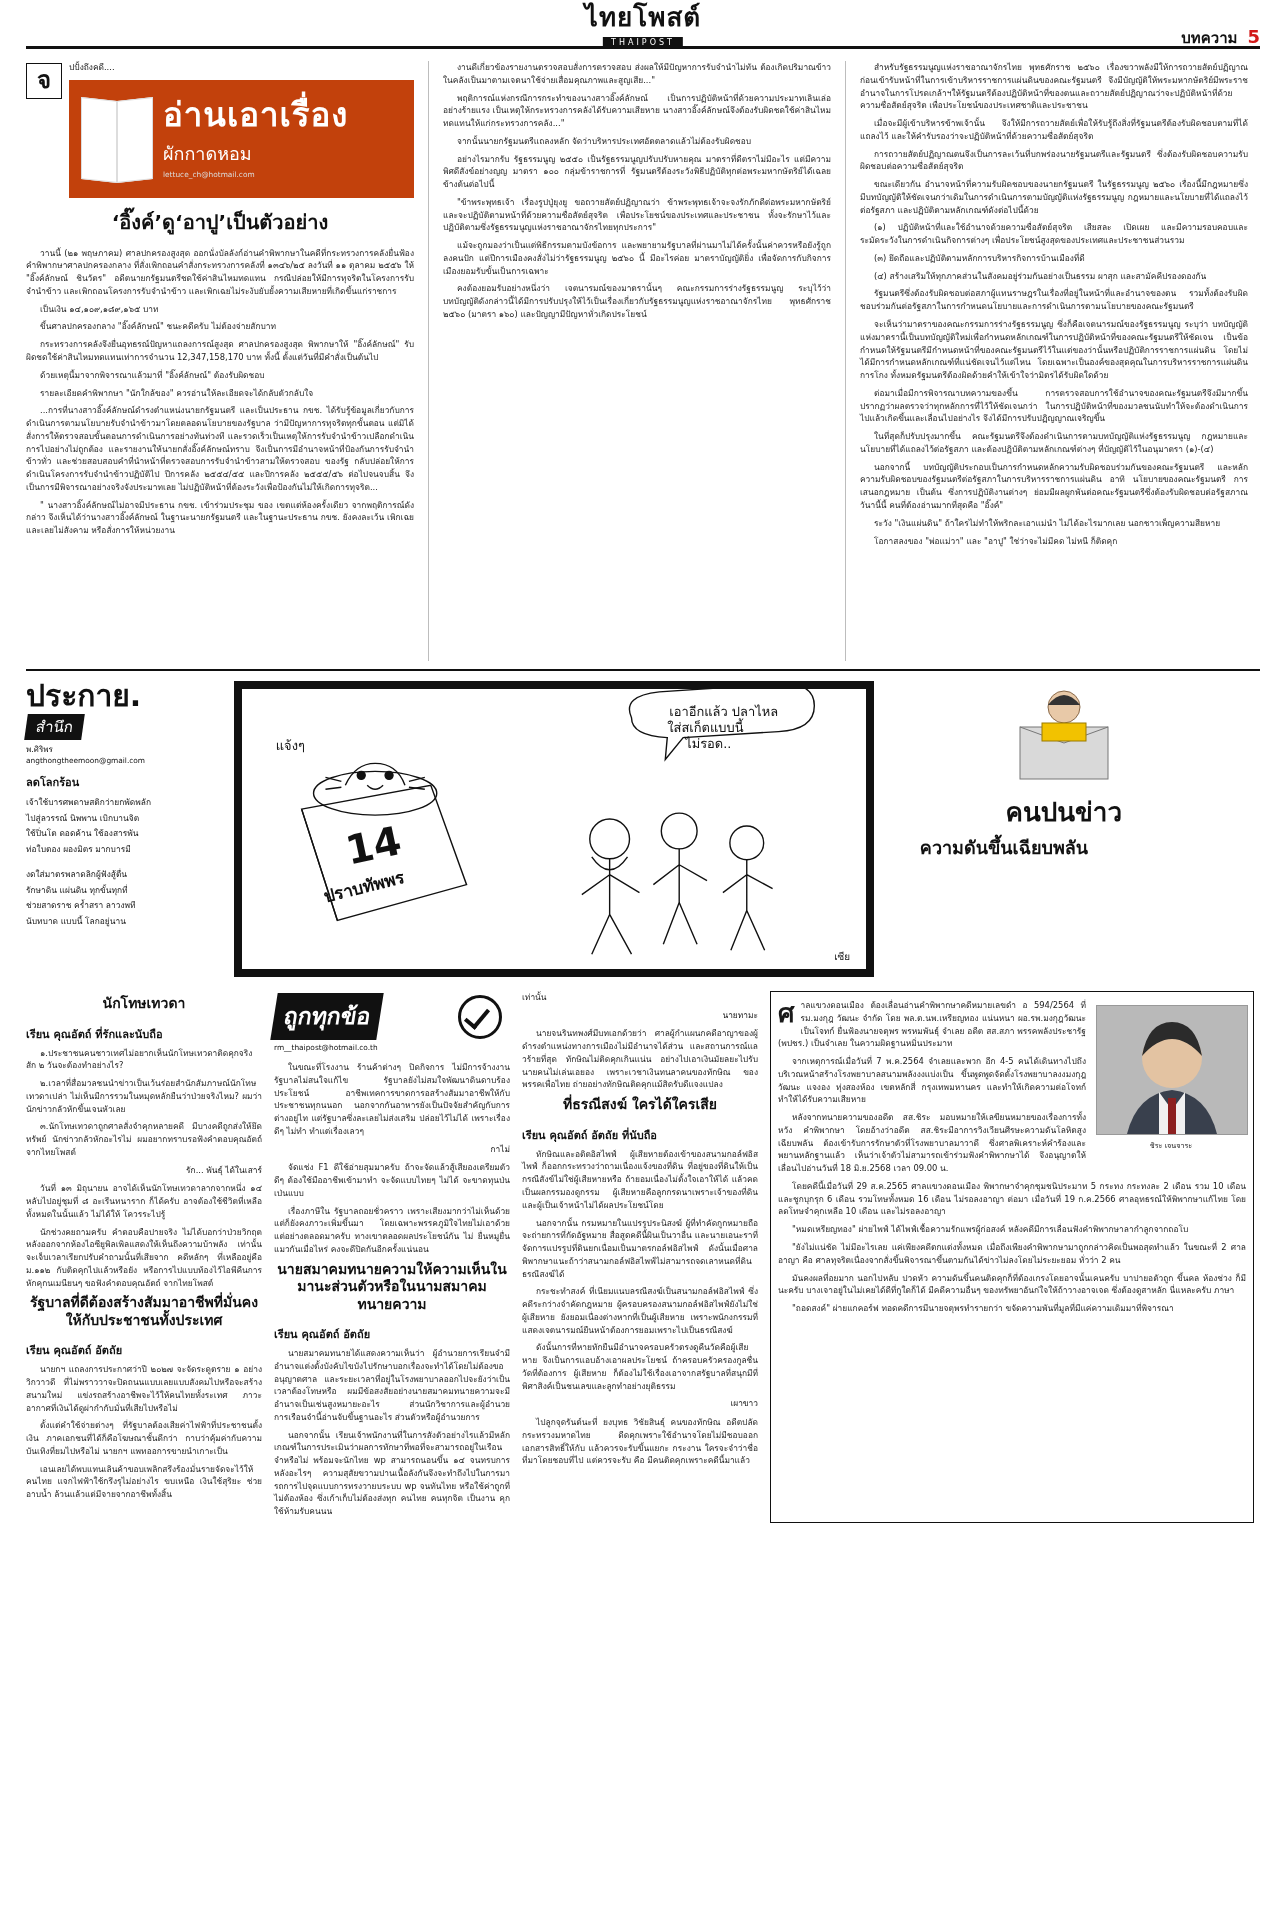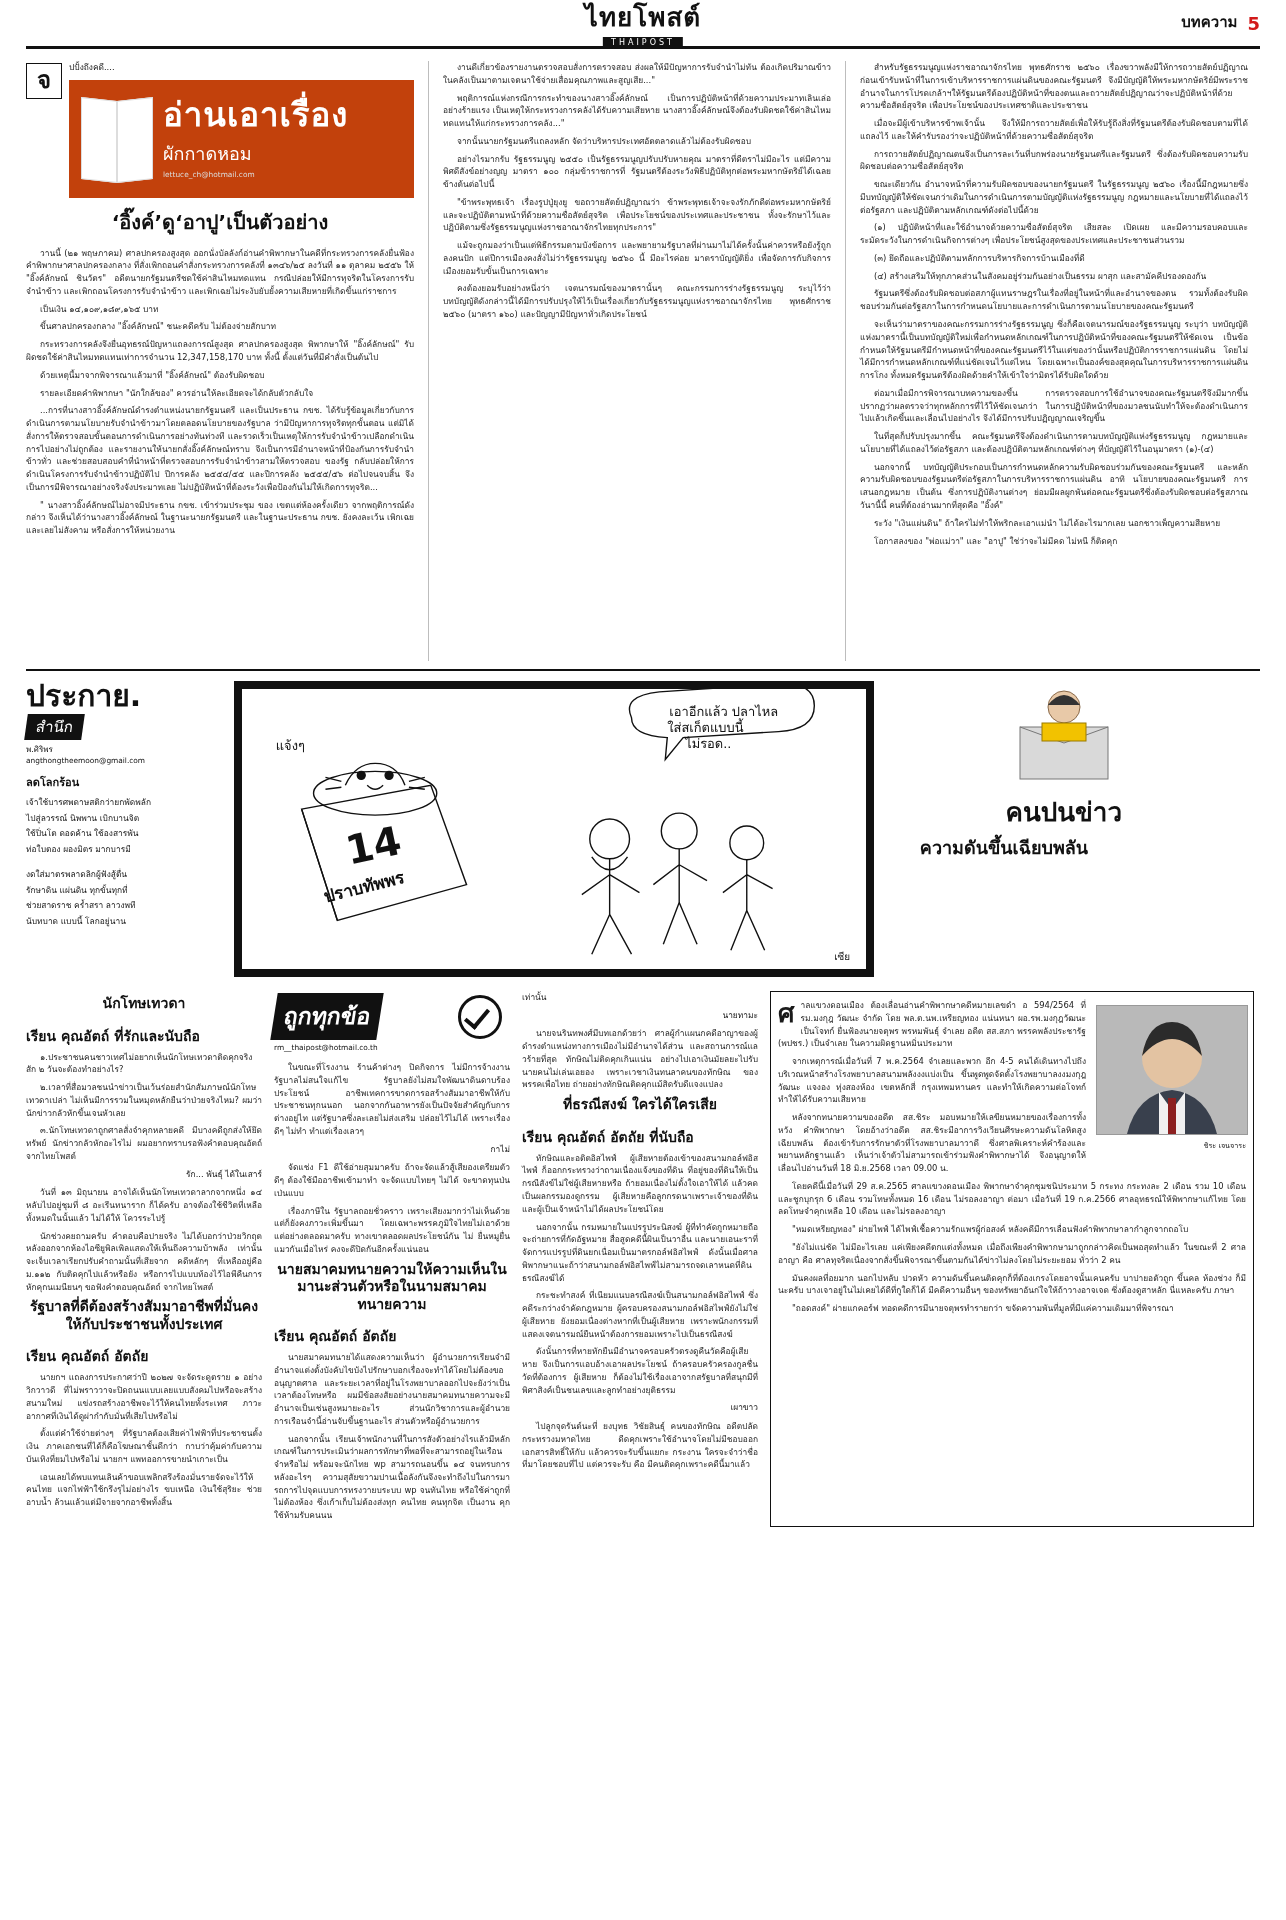--- a/index.html
+++ b/index.html
@@ -18,34 +18,34 @@
     position:absolute;left:50%;top:4px;transform:translateX(-50%);
     text-align:center;
   }
   .mast-logo .th{
     font-size:26px;font-weight:bold;color:#111;letter-spacing:1px;line-height:1;
   }
   .mast-logo .en{
     font-size:8px;letter-spacing:3px;color:#fff;background:#111;display:inline-block;
     padding:1px 8px;margin-top:2px;
   }
-  .mast-right{position:absolute;right:0;top:10px;display:flex;align-items:flex-end;gap:10px;}
+  .mast-right{position:absolute;right:0;top:26px;display:flex;align-items:flex-start;gap:10px;}
   .mast-section{font-size:15px;font-weight:bold;}
   .mast-page{font-size:18px;font-weight:bold;color:#d21a1a;}
 
   
   .col{box-sizing:border-box;}
   p.t{
     font-size:8.4px;line-height:1.52;text-align:justify;margin:0 0 5px 0;
     text-indent:14px;color:#1a1a1a;
   }
   p.t.ni{text-indent:0;}
   .hdr{font-size:14px;font-weight:bold;margin:4px 0 5px 0;line-height:1.25;}
   .hdr-c{text-align:center;}
-  .byline{font-size:14px;font-weight:bold;margin:12px 0 4px 0;}
+  .byline{font-size:11px;font-weight:bold;margin:12px 0 4px 0;}
   .sig{font-size:8.4px;text-align:right;margin:3px 0 6px 0;line-height:1.5;}
 
   
   .top{position:relative;display:flex;gap:14px;padding-top:12px;height:600px;}
   .rule-v{width:1px;background:#bdbdbd;}
   .tcol{width:388px;}
 
   .dropcap{
     float:left;width:34px;height:34px;margin:2px 7px 0 0;border:1.5px solid #111;
     font-size:24px;line-height:32px;text-align:center;font-weight:bold;
@@ -124,21 +124,21 @@
   }
   .check-circle:after{
     content:"";position:absolute;left:9px;top:6px;width:10px;height:20px;
     border-right:4px solid #111;border-bottom:4px solid #111;transform:rotate(40deg);
   }
 
   .fig-box{
     width:100%;height:128px;background:#cfcfcf;border:1px solid #999;margin:6px 0;
     position:relative;overflow:hidden;
   }
-  .cap{font-size:7.2px;text-align:right;margin:2px 0 7px 0;line-height:1.4;}
+  .cap{font-size:7.2px;text-align:center;margin:2px 0 7px 0;line-height:1.4;}
 
   .khondan-lead .dc{
     float:left;font-size:26px;font-weight:bold;line-height:24px;margin:2px 6px 0 0;
   }
 </style>
 </head>
 <body>
 
 <div class="page">
 

